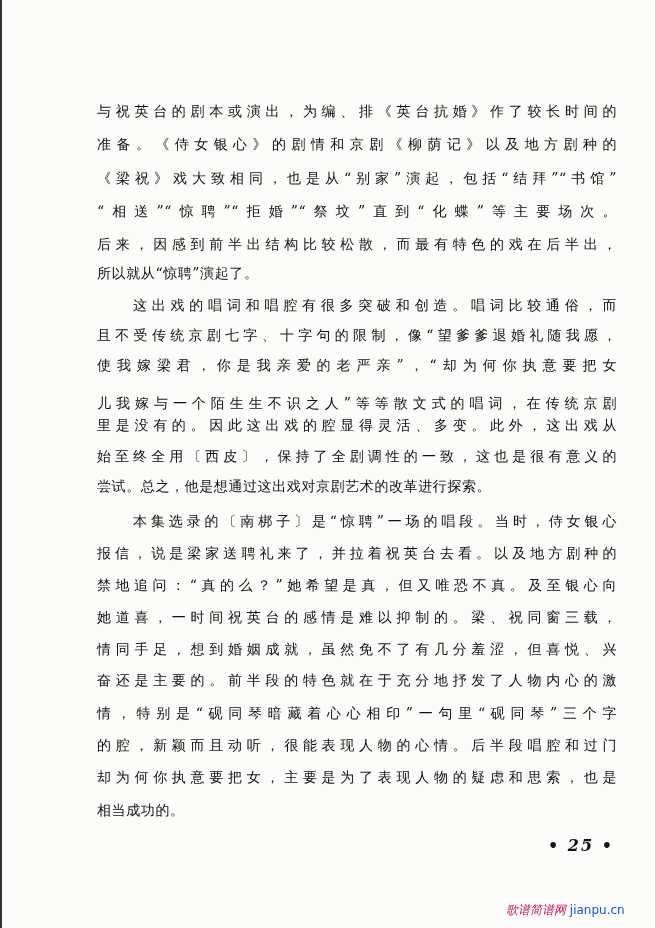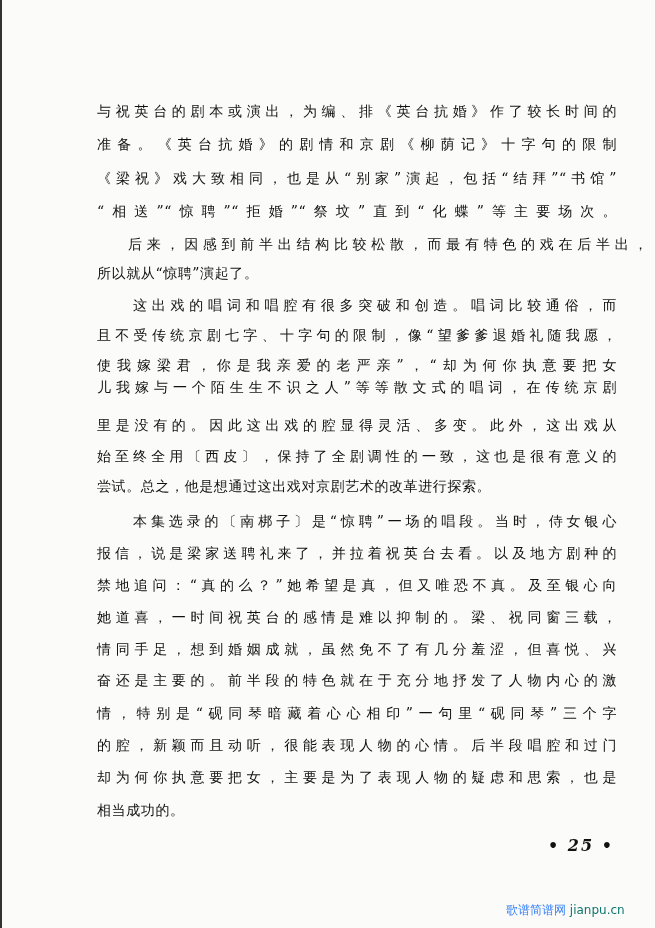--- a/index.html
+++ b/index.html
@@ -42,39 +42,39 @@
       letter-spacing: 2px;
       white-space: nowrap;
     }
     .watermark {
       position: absolute;
       left: 506px; top: 902px;
       font-size: 12px;
       white-space: nowrap;
       color: #777;
     }
-    .watermark .wm-cn { color: #3b82f6; }
-    .watermark .wm-url { color: #0f766e; font-family: "DejaVu Sans", sans-serif; }
+    .watermark .wm-cn { color: #be185d; font-style: italic; }
+    .watermark .wm-url { color: #1d4ed8; font-family: "DejaVu Sans", sans-serif; }
   </style>
 </head>
 <body>
 
 <div class="left-edge"></div>
 
 <div class="page-text" id="body-text">
     <div class="line" style="top: 100px;">与祝英台的剧本或演出，为编、排《英台抗婚》作了较长时间的</div>
-    <div class="line" style="top: 133px;">准备。《英台抗婚》的剧情和京剧《柳荫记》十字句的限制</div>
+    <div class="line" style="top: 133px;">准备。《侍女银心》的剧情和京剧《柳荫记》以及地方剧种的</div>
     <div class="line" style="top: 167px;">《梁祝》戏大致相同，也是从“别家”演起，包括“结拜”“书馆”</div>
     <div class="line" style="top: 200px;">“相送”“惊聘”“拒婚”“祭坟”直到“化蝶”等主要场次。</div>
-    <div class="line" style="top: 233px; margin-left: 31px;">后来，因感到前半出结构比较松散，而最有特色的戏在后半出，</div>
+    <div class="line" style="top: 233px;">后来，因感到前半出结构比较松散，而最有特色的戏在后半出，</div>
     <div class="line last" style="top: 262px;">所以就从“惊聘”演起了。</div>
     <div class="line indent" style="top: 294px;">这出戏的唱词和唱腔有很多突破和创造。唱词比较通俗，而</div>
     <div class="line" style="top: 324px;">且不受传统京剧七字、十字句的限制，像“望爹爹退婚礼随我愿，</div>
     <div class="line" style="top: 354px;">使我嫁梁君，你是我亲爱的老严亲”，“却为何你执意要把女</div>
-    <div class="line" style="top: 376px;">儿我嫁与一个陌生生不识之人”等等散文式的唱词，在传统京剧</div>
+    <div class="line" style="top: 392px;">儿我嫁与一个陌生生不识之人”等等散文式的唱词，在传统京剧</div>
     <div class="line" style="top: 414px;">里是没有的。因此这出戏的腔显得灵活、多变。此外，这出戏从</div>
     <div class="line" style="top: 445px;">始至终全用〔西皮〕，保持了全剧调性的一致，这也是很有意义的</div>
     <div class="line last" style="top: 475px;">尝试。总之，他是想通过这出戏对京剧艺术的改革进行探索。</div>
     <div class="line indent" style="top: 510px;">本集选录的〔南梆子〕是“惊聘”一场的唱段。当时，侍女银心</div>
     <div class="line" style="top: 542px;">报信，说是梁家送聘礼来了，并拉着祝英台去看。以及地方剧种的</div>
     <div class="line" style="top: 574px;">禁地追问：“真的么？”她希望是真，但又唯恐不真。及至银心向</div>
     <div class="line" style="top: 606px;">她道喜，一时间祝英台的感情是难以抑制的。梁、祝同窗三载，</div>
     <div class="line" style="top: 638px;">情同手足，想到婚姻成就，虽然免不了有几分羞涩，但喜悦、兴</div>
     <div class="line" style="top: 670px; font-family: Liberation Mono, monospace;">奋还是主要的。前半段的特色就在于充分地抒发了人物内心的激</div>
     <div class="line" style="top: 702px;">情，特别是“砚同琴暗藏着心心相印”一句里“砚同琴”三个字</div>

